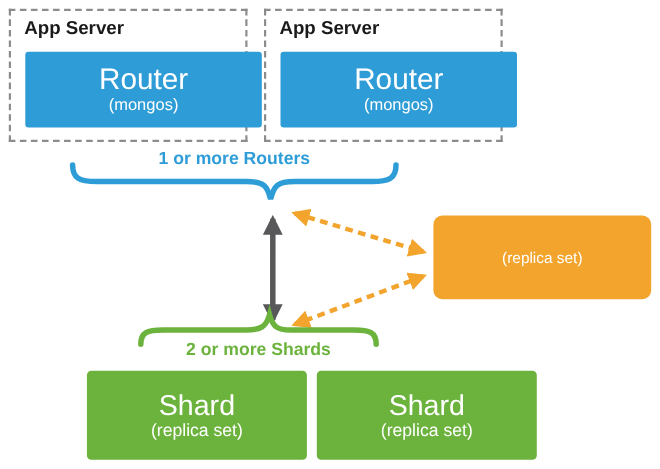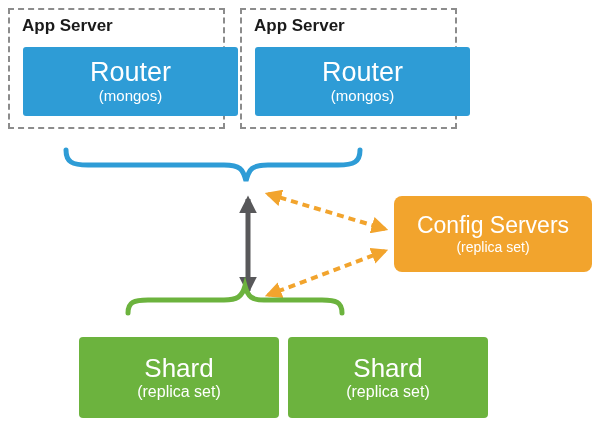--- a/index.html
+++ b/index.html
@@ -148,23 +148,24 @@
   </div>
 
   <div class="app-server" id="app2">
     <div class="app-label">App Server</div>
     <div class="router">
       <div class="box-title">Router</div>
       <div class="box-sub">(mongos)</div>
     </div>
   </div>
 
+  <div class="group-label" id="routers-label">1 or more Routers</div>
+  <div class="group-label" id="shards-label">2 or more Shards</div>
 
   <div class="config">
-    <div class="box-title">Config Servers</div>
     <div class="box-sub">(replica set)</div>
   </div>
 
   <div class="shard" id="shard1">
     <div class="box-title">Shard</div>
     <div class="box-sub">(replica set)</div>
   </div>
   <div class="shard" id="shard2">
     <div class="box-title">Shard</div>
     <div class="box-sub">(replica set)</div>

